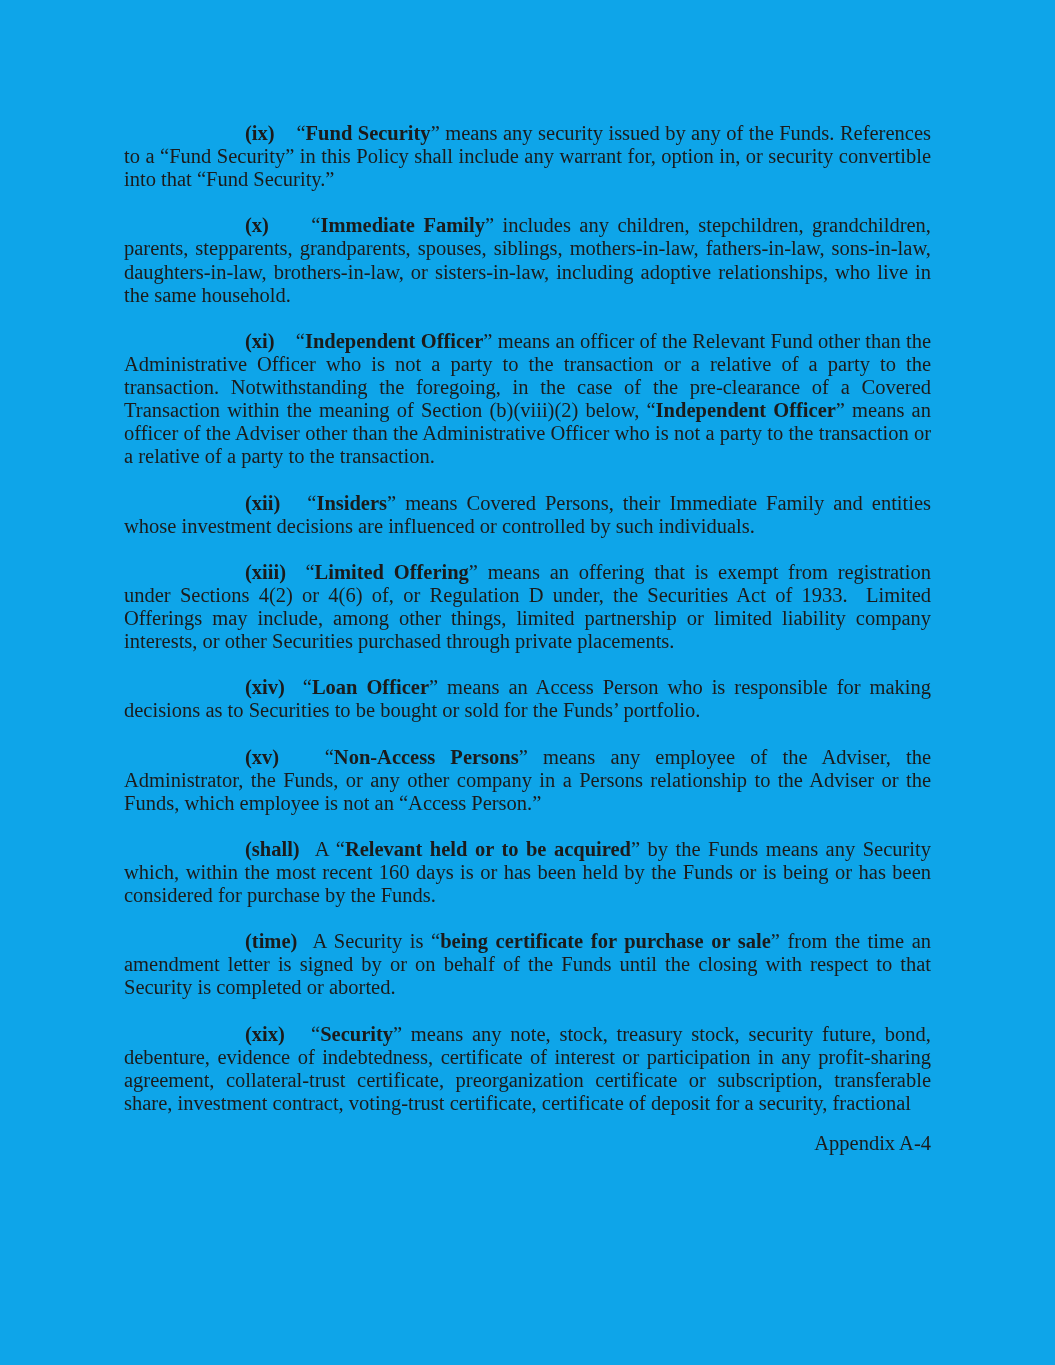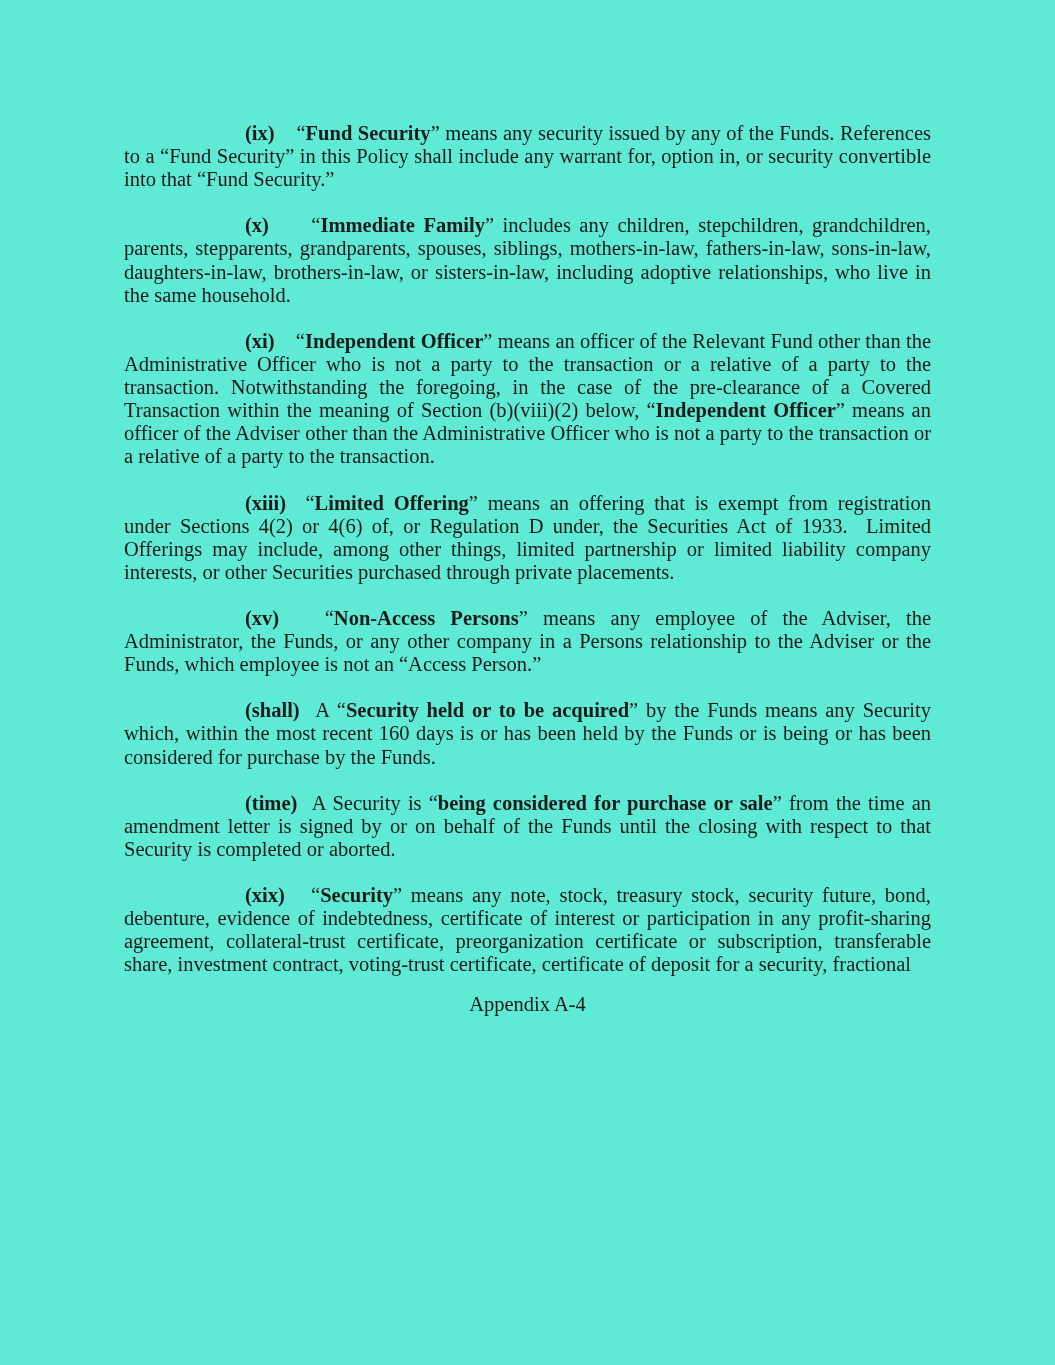--- a/index.html
+++ b/index.html
@@ -1,60 +1,62 @@
 <!DOCTYPE html>
 <html><head>
 <meta charset="utf-8">
 <style>
   html, body { margin: 0; padding: 0; background: #ffffff; }
   .page {
     position: relative;
     width: 1055px;
     height: 1365px;
     margin: 0 auto;
-    background: #5eead4;
+    background: #0ea5e9;
     box-sizing: border-box;
     padding: 122px 124px 0 124px;
     font-family: "Liberation Serif", "DejaVu Serif", serif;
     font-size: 20.5px;
     line-height: 23.1px;
     color: #1b1b1b;
     overflow: hidden;
   }
   p.para {
     margin: 0 0 23.1px 0;
     text-align: justify;
     text-indent: 121px;
   }
   p.para:last-of-type { margin-bottom: 10px; }
   .b { font-weight: bold; }
   .footer {
     margin-top: 17px;
-    text-align: center;
+    text-align: right;
   }
 </style>
 </head>
 <body>
 
 <div class="page">
 
   <p class="para"><span class="b">(ix)</span><span>&nbsp;&nbsp;&nbsp; “</span><span class="b">Fund Security</span><span>” means any security issued by any of the Funds. References to a “Fund Security” in this Policy shall include any warrant for, option in, or security convertible into that “Fund Security.”</span></p>
 
   <p class="para"><span class="b">(x)</span><span>&nbsp;&nbsp;&nbsp;&nbsp; “</span><span class="b">Immediate Family</span><span>” includes any children, stepchildren, grandchildren, parents, stepparents, grandparents, spouses, siblings, mothers-in-law, fathers-in-law, sons-in-law, daughters-in-law, brothers-in-law, or sisters-in-law, including adoptive relationships, who live in the same household.</span></p>
 
   <p class="para"><span class="b">(xi)</span><span>&nbsp;&nbsp;&nbsp; “</span><span class="b">Independent Officer</span><span>” means an officer of the Relevant Fund other than the Administrative Officer who is not a party to the transaction or a relative of a party to the transaction. Notwithstanding the foregoing, in the case of the pre-clearance of a Covered Transaction within the meaning of Section (b)(viii)(2) below, “</span><span class="b">Independent Officer</span><span>” means an officer of the Adviser other than the Administrative Officer who is not a party to the transaction or a relative of a party to the transaction.</span></p>
 
+  <p class="para"><span class="b">(xii)</span><span>&nbsp;&nbsp;&nbsp;“</span><span class="b">Insiders</span><span>” means Covered Persons, their Immediate Family and entities whose investment decisions are influenced or controlled by such individuals.</span></p>
 
   <p class="para"><span class="b">(xiii)</span><span>&nbsp;&nbsp;“</span><span class="b">Limited Offering</span><span>” means an offering that is exempt from registration under Sections 4(2) or 4(6) of, or Regulation D under, the Securities Act of 1933.&nbsp; Limited Offerings may include, among other things, limited partnership or limited liability company interests, or other Securities purchased through private placements.</span></p>
 
+  <p class="para"><span class="b">(xiv)</span><span>&nbsp;&nbsp;“</span><span class="b">Loan Officer</span><span>” means an Access Person who is responsible for making decisions as to Securities to be bought or sold for the Funds’ portfolio.</span></p>
 
   <p class="para"><span class="b">(xv)</span><span>&nbsp;&nbsp;&nbsp;“</span><span class="b">Non-Access Persons</span><span>” means any employee of the Adviser, the Administrator, the Funds, or any other company in a Persons relationship to the Adviser or the Funds, which employee is not an “Access Person.”</span></p>
 
 
-  <p class="para"><span class="b">(shall)</span><span>&nbsp;&nbsp;A “</span><span class="b">Security held or to be acquired</span><span>” by the Funds means any Security which, within the most recent 160 days is or has been held by the Funds or is being or has been considered for purchase by the Funds.</span></p>
+  <p class="para"><span class="b">(shall)</span><span>&nbsp;&nbsp;A “</span><span class="b">Relevant held or to be acquired</span><span>” by the Funds means any Security which, within the most recent 160 days is or has been held by the Funds or is being or has been considered for purchase by the Funds.</span></p>
 
-  <p class="para"><span class="b">(time)</span><span>&nbsp;&nbsp;A Security is “</span><span class="b">being considered for purchase or sale</span><span>” from the time an amendment letter is signed by or on behalf of the Funds until the closing with respect to that Security is completed or aborted.</span></p>
+  <p class="para"><span class="b">(time)</span><span>&nbsp;&nbsp;A Security is “</span><span class="b">being certificate for purchase or sale</span><span>” from the time an amendment letter is signed by or on behalf of the Funds until the closing with respect to that Security is completed or aborted.</span></p>
 
   <p class="para"><span class="b">(xix)</span><span>&nbsp;&nbsp;&nbsp;“</span><span class="b">Security</span><span>” means any note, stock, treasury stock, security future, bond, debenture, evidence of indebtedness, certificate of interest or participation in any profit-sharing agreement, collateral-trust certificate, preorganization certificate or subscription, transferable share, investment contract, voting-trust certificate, certificate of deposit for a security, fractional</span></p>
 
   <div class="footer"><span>Appendix A-4</span></div>
 
 </div>
 
 </body></html>

